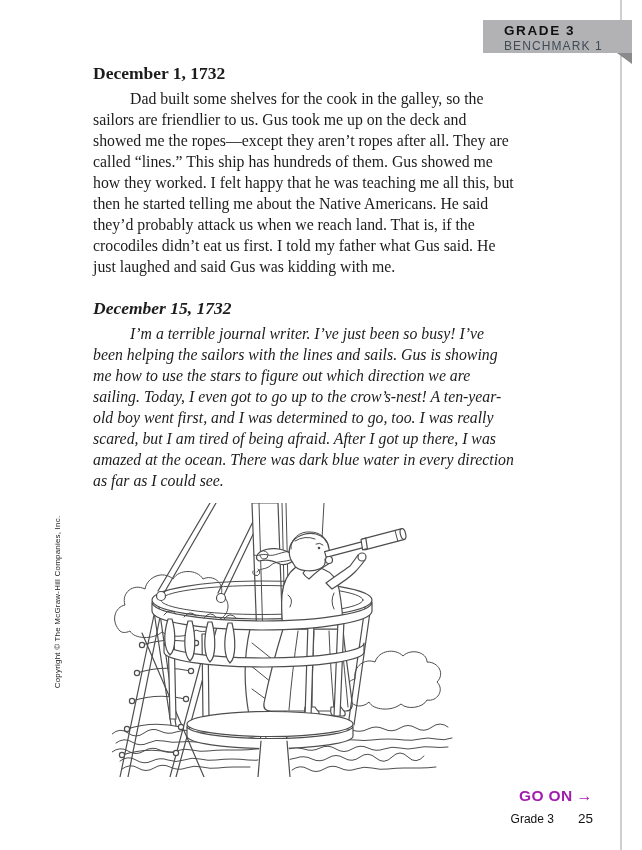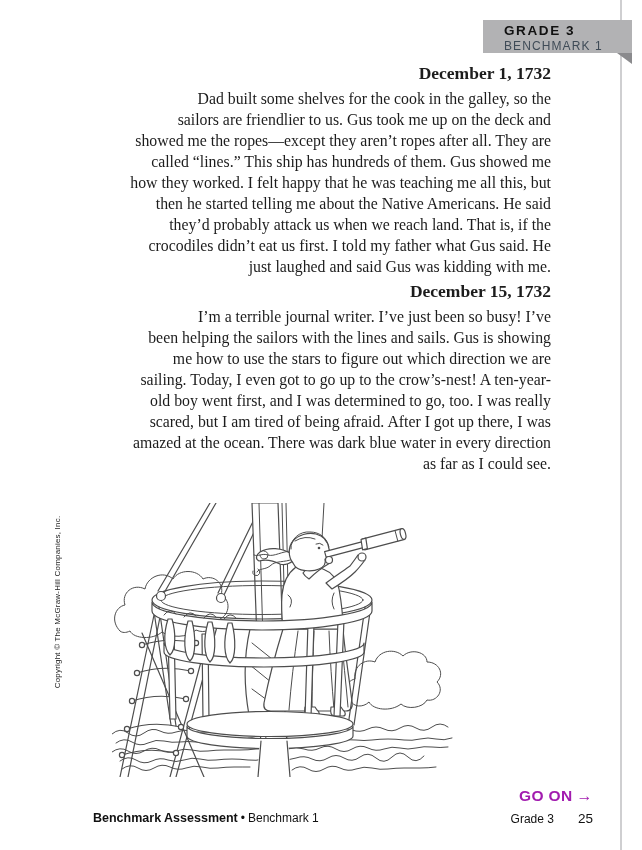--- a/index.html
+++ b/index.html
@@ -10,23 +10,23 @@
   
   .badge{position:absolute;left:483px;top:20px;width:149px;height:33px;background:#b2b2b4;
          font-family:"Liberation Sans", sans-serif;padding-top:2px;box-sizing:border-box;}
   .badge .grade{display:block;font-weight:bold;font-size:13.5px;letter-spacing:1.6px;color:#111;
                 margin:1px 0 0 21px;}
   .badge .bench{display:block;font-size:12px;letter-spacing:1.1px;color:#3f4b57;margin:1px 0 0 21px;}
   .badge-fold{position:absolute;left:617px;top:53px;width:15px;height:11px;background:#8a8a8d;
               clip-path:polygon(0 0,100% 0,100% 100%);}
   
   .content{position:absolute;left:93px;top:63px;width:458px;}
-  .entry-heading{font-weight:bold;font-size:17.5px;line-height:21px;margin:0 0 4px 0;text-align:right;}
-  .entry-body{font-size:15.8px;line-height:21px;margin:0;white-space:pre-line;text-indent:37px;text-align:right;}
-  .entry + .entry{margin-top:4px;}
+  .entry-heading{font-weight:bold;font-size:17.5px;line-height:21px;margin:0 0 4px 0;}
+  .entry-body{font-size:15.8px;line-height:21px;margin:0;white-space:pre-line;text-indent:37px;}
+  .entry + .entry{margin-top:21px;font-style:italic;}
   
   .copyright{position:absolute;left:57px;top:602px;transform:translate(-50%,-50%) rotate(-90deg);
              font-family:"Liberation Sans", sans-serif;font-size:8px;letter-spacing:.2px;color:#222;
              white-space:nowrap;}
   
   .illus{position:absolute;left:112px;top:503px;width:343px;height:274px;}
   .illus svg{display:block;}
   
   .goon{position:absolute;right:49px;top:787px;font-family:"Liberation Sans", sans-serif;
         font-weight:bold;font-size:15.5px;letter-spacing:.4px;color:#a21caf;}
@@ -187,22 +187,19 @@
         <path class="artw" d="M75,223 A83,12.5 0 0 0 241,223 L241,233 A83,12.5 0 0 1 75,233 Z"></path>
 
         <polygon points="148,236 176,236 179,274 145,274" fill="#ffffff"></polygon>
         <path class="art" d="M149,238 L146,274 M175,238 L178,274"></path>
       </g>
     </svg>
   </div>
 
   <div class="goon"><span>GO ON</span><span class="arrow">→</span></div>
 
-  <div class="footer-left">
-    <b>Benchmark Assessment</b><span class="sep">•</span><span>Benchmark 1</span>
-  </div>
 
   <div class="footer-right">
     <span>Grade 3</span>
     <span class="pg">25</span>
   </div>
 
 </div>
 
 </body></html>

